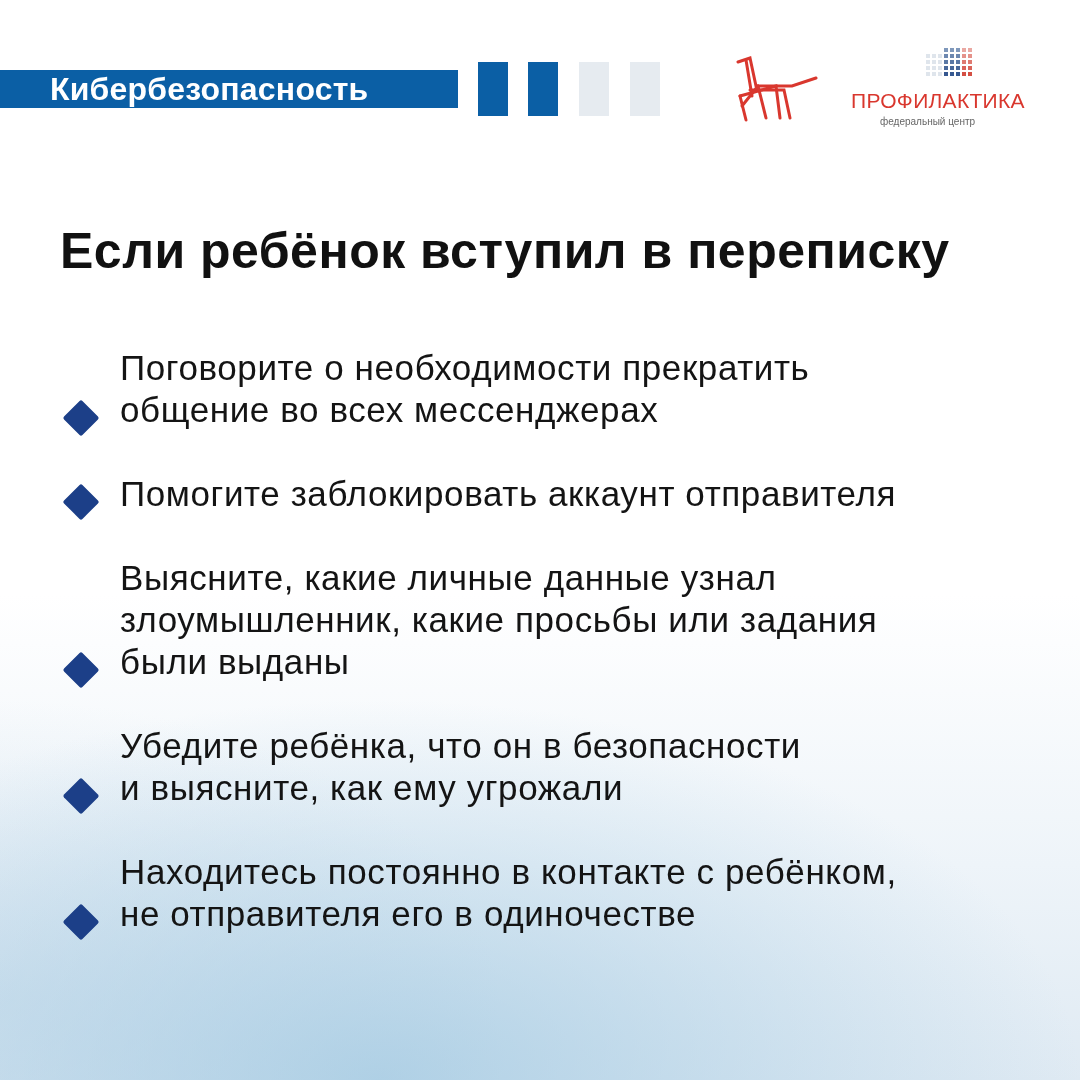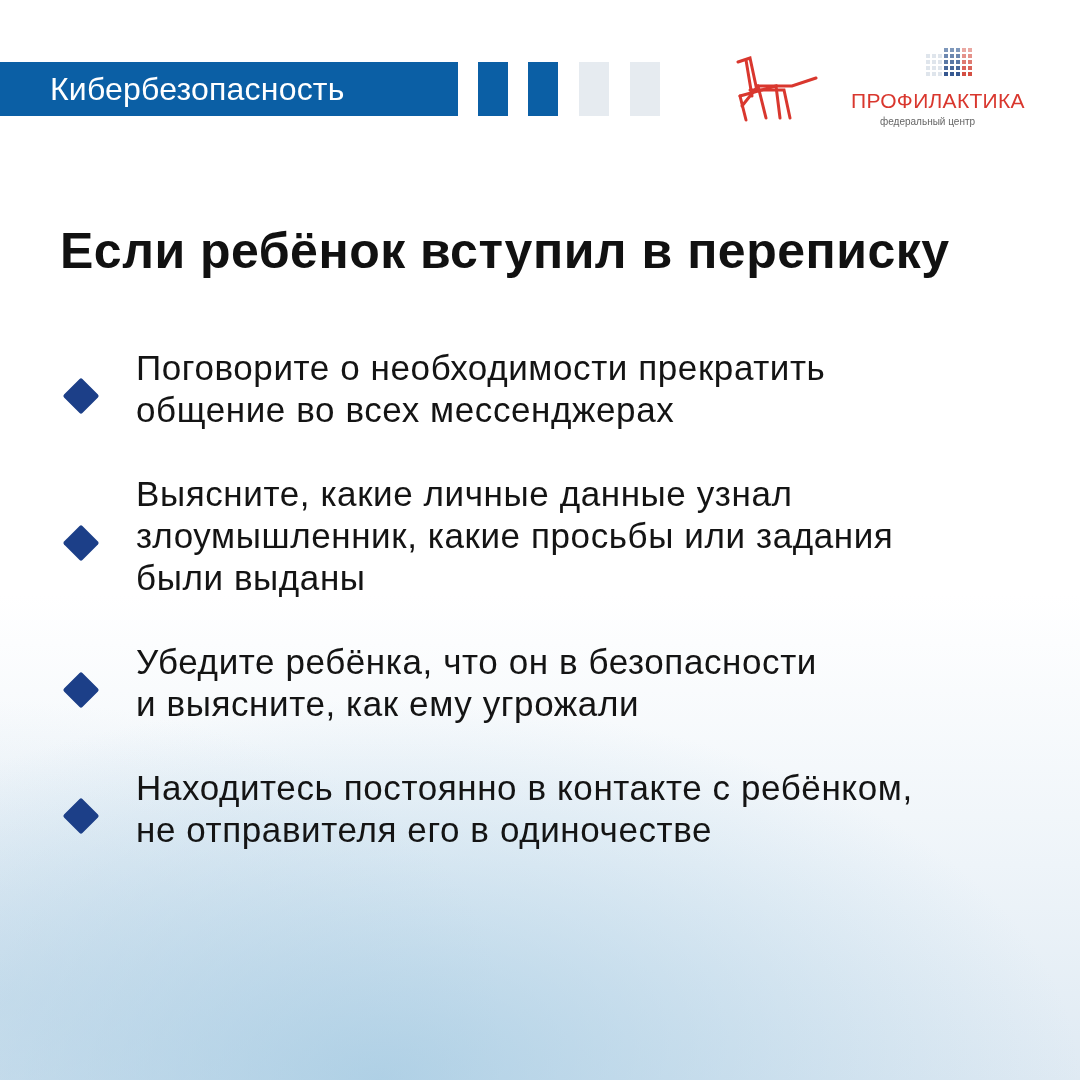--- a/index.html
+++ b/index.html
@@ -10,35 +10,35 @@
   }
   .bg {
     position:absolute; inset:0;
     background:
       radial-gradient(ellipse 700px 380px at 380px 1080px, rgba(160,200,225,0.75), rgba(160,200,225,0) 100%),
       radial-gradient(ellipse 500px 300px at 0px 1000px, rgba(200,220,235,0.6), rgba(200,220,235,0) 100%),
       linear-gradient(180deg, #ffffff 0%, #ffffff 55%, #eef4f9 80%, #dfeaf3 100%);
   }
   .header { position:absolute; top:62px; left:0; height:54px; display:flex; align-items:center; }
   .tag {
-    height:54px; width:458px; background:#0b5fa5; color:#fff;
+    height:38px; width:458px; background:#0b5fa5; color:#fff;
     display:flex; align-items:center; padding-left:50px; box-sizing:border-box;
-    font-weight:normal; font-size:32px; letter-spacing:0.2px;
+    font-weight:bold; font-size:32px; letter-spacing:0.2px;
   }
   .blk { position:absolute; top:62px; height:54px; width:30px; }
   .logo-mark { position:absolute; left:736px; top:56px; width:82px; height:66px; }
   .grid-logo { position:absolute; left:926px; top:46px; }
   .brand { position:absolute; left:851px; top:89px; color:#d9372e; font-weight:normal; font-size:21px; letter-spacing:0.3px; }
   .brand-sub { position:absolute; left:880px; top:116px; color:#666; font-size:10px; }
   .title {
     position:absolute; left:60px; top:222px; font-size:50px; font-weight:bold; color:#111;
     letter-spacing:0.5px; white-space:nowrap;
   }
   .list { position:absolute; left:58px; top:347px; width:1010px; }
-  .item { display:flex; align-items:center; margin-bottom:42px;gap:16px; }
+  .item { display:flex; align-items:flex-end; margin-bottom:42px; }
   .diamond {
     width:26px; height:26px; background:#1c3f88; transform:rotate(45deg);
     margin:14px 26px 0 10px; flex:0 0 auto; border-radius:2px;
   }
   .item-text { font-size:35px; line-height:42px; color:#141414; letter-spacing:0.6px; white-space:pre-line; }
 </style>
 </head>
 <body>
 
 <div class="bg"></div>
@@ -110,20 +110,24 @@
 <div class="title">Если ребёнок вступил в переписку</div>
 
 <div class="list">
   <div class="item">
     <span class="diamond"></span>
     <span class="item-text">Поговорите о необходимости прекратить
 общение во всех мессенджерах</span>
   </div>
   <div class="item">
     <span class="diamond"></span>
+    <span class="item-text">Помогите заблокировать аккаунт отправителя</span>
+  </div>
+  <div class="item">
+    <span class="diamond"></span>
     <span class="item-text">Выясните, какие личные данные узнал
 злоумышленник, какие просьбы или задания
 были выданы</span>
   </div>
   <div class="item">
     <span class="diamond"></span>
     <span class="item-text">Убедите ребёнка, что он в безопасности
 и выясните, как ему угрожали</span>
   </div>
   <div class="item">

